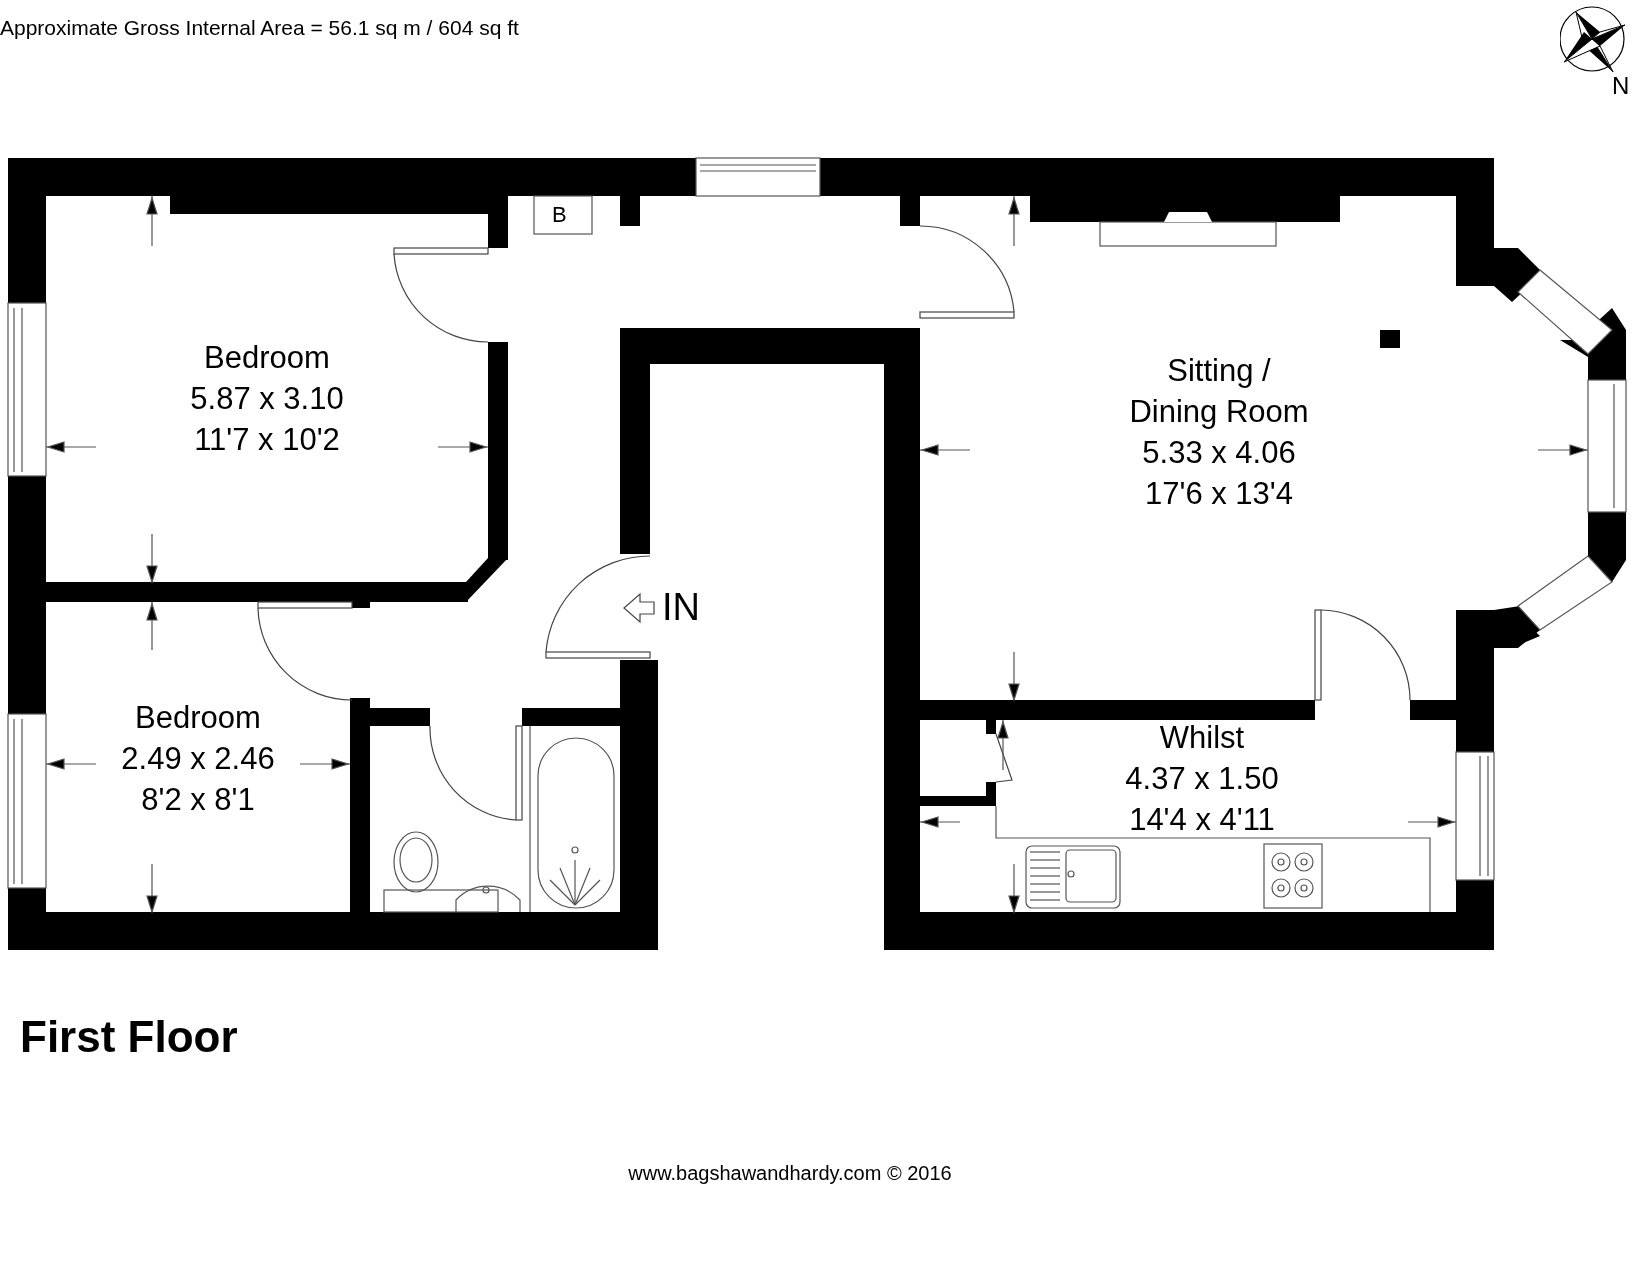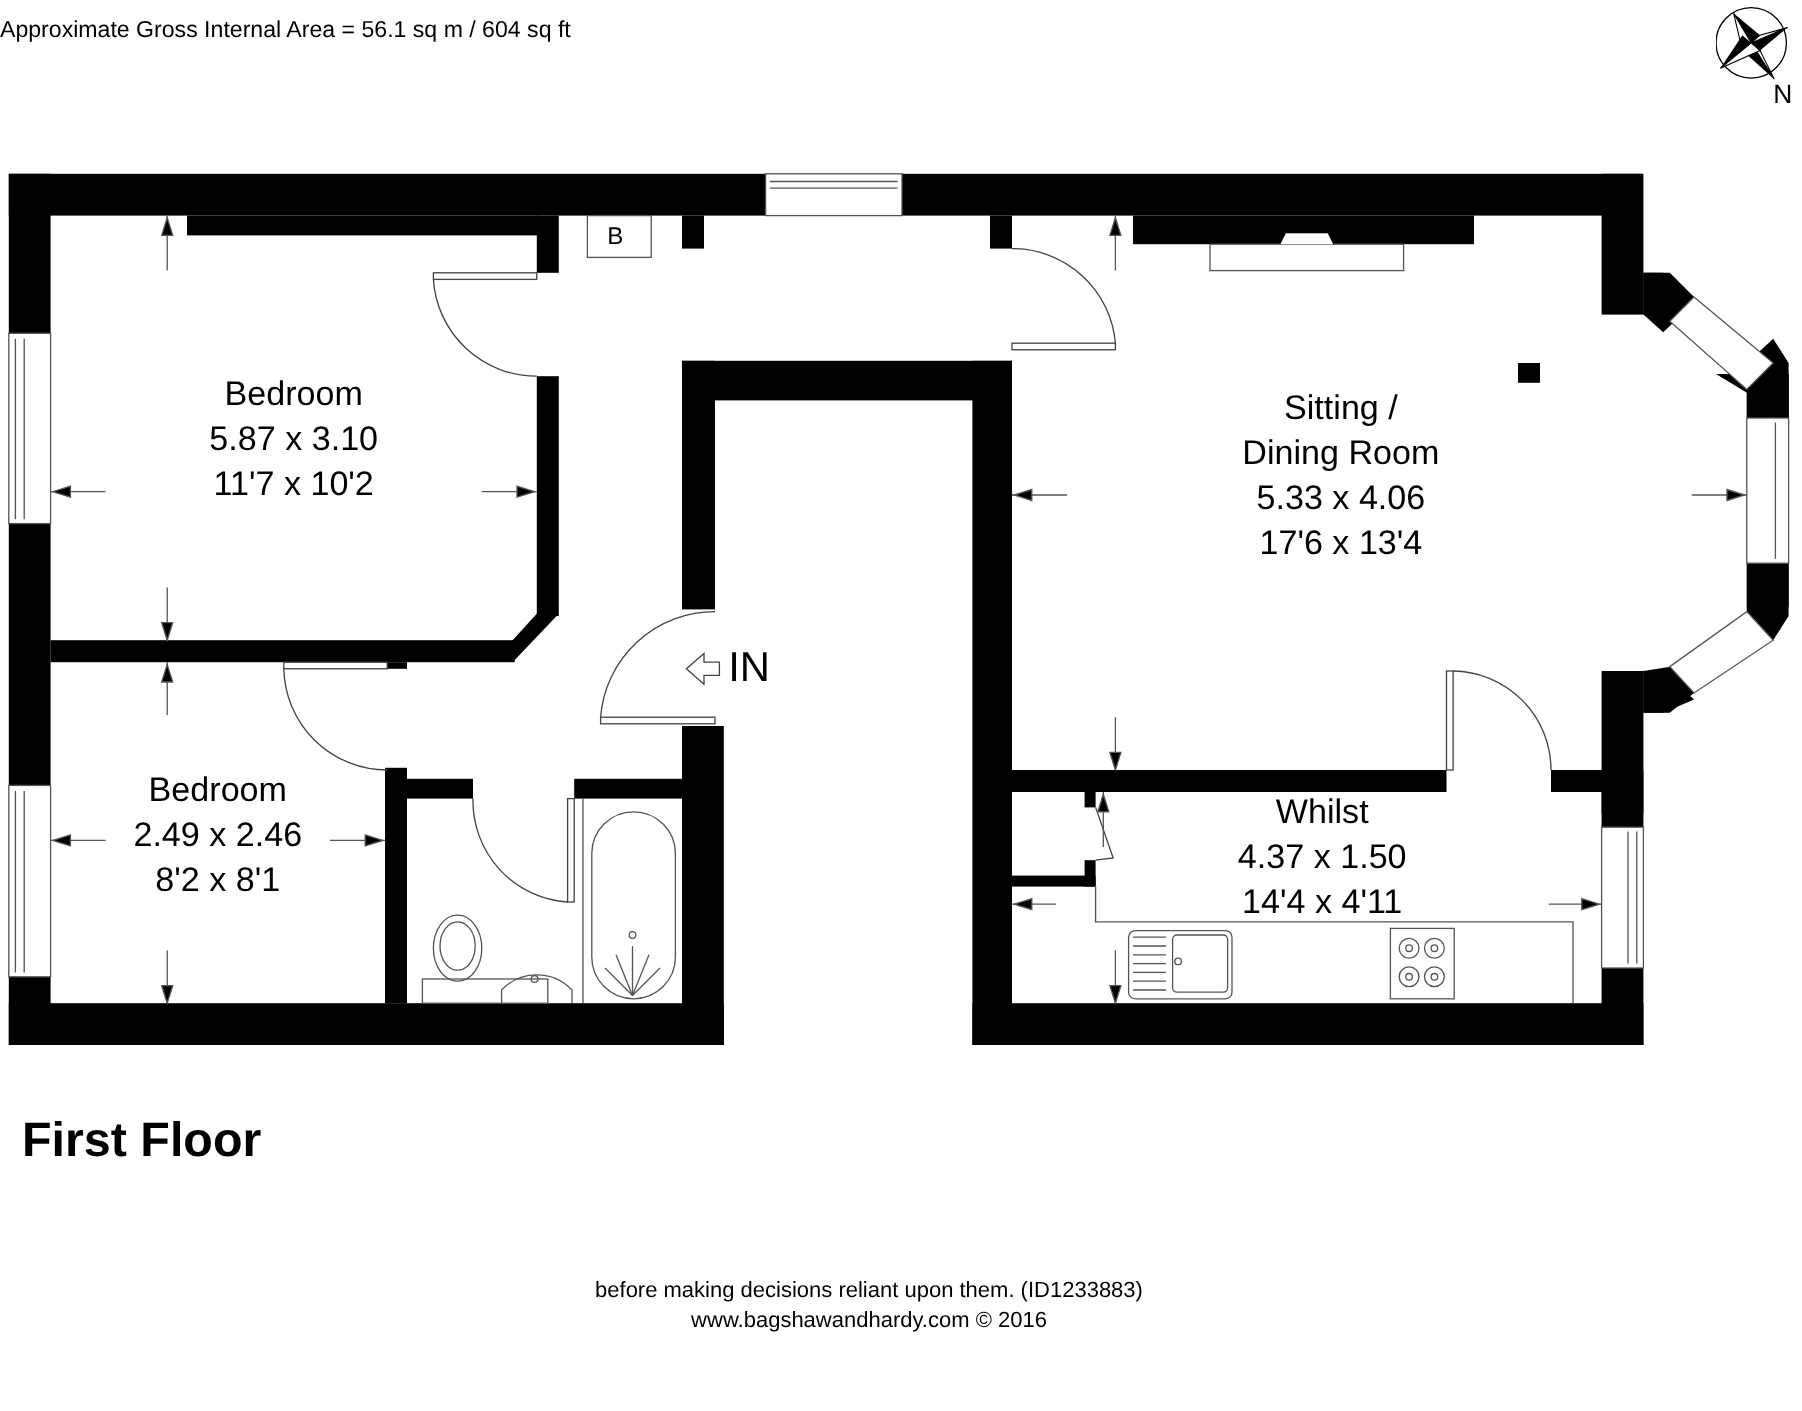--- a/index.html
+++ b/index.html
@@ -254,15 +254,14 @@
 
 <div class="room-label" style="left:1202px; top:717px;">
   <div>Whilst</div>
   <div>4.37 x 1.50</div>
   <div>14'4 x 4'11</div>
 </div>
 
 <div class="floor-label">First Floor</div>
 
 <div class="disclaimer">
-  <div>before making decisions reliant upon them. (ID1233883)</div>
   <div>www.bagshawandhardy.com © 2016</div>
 </div>
 
 </body></html>

